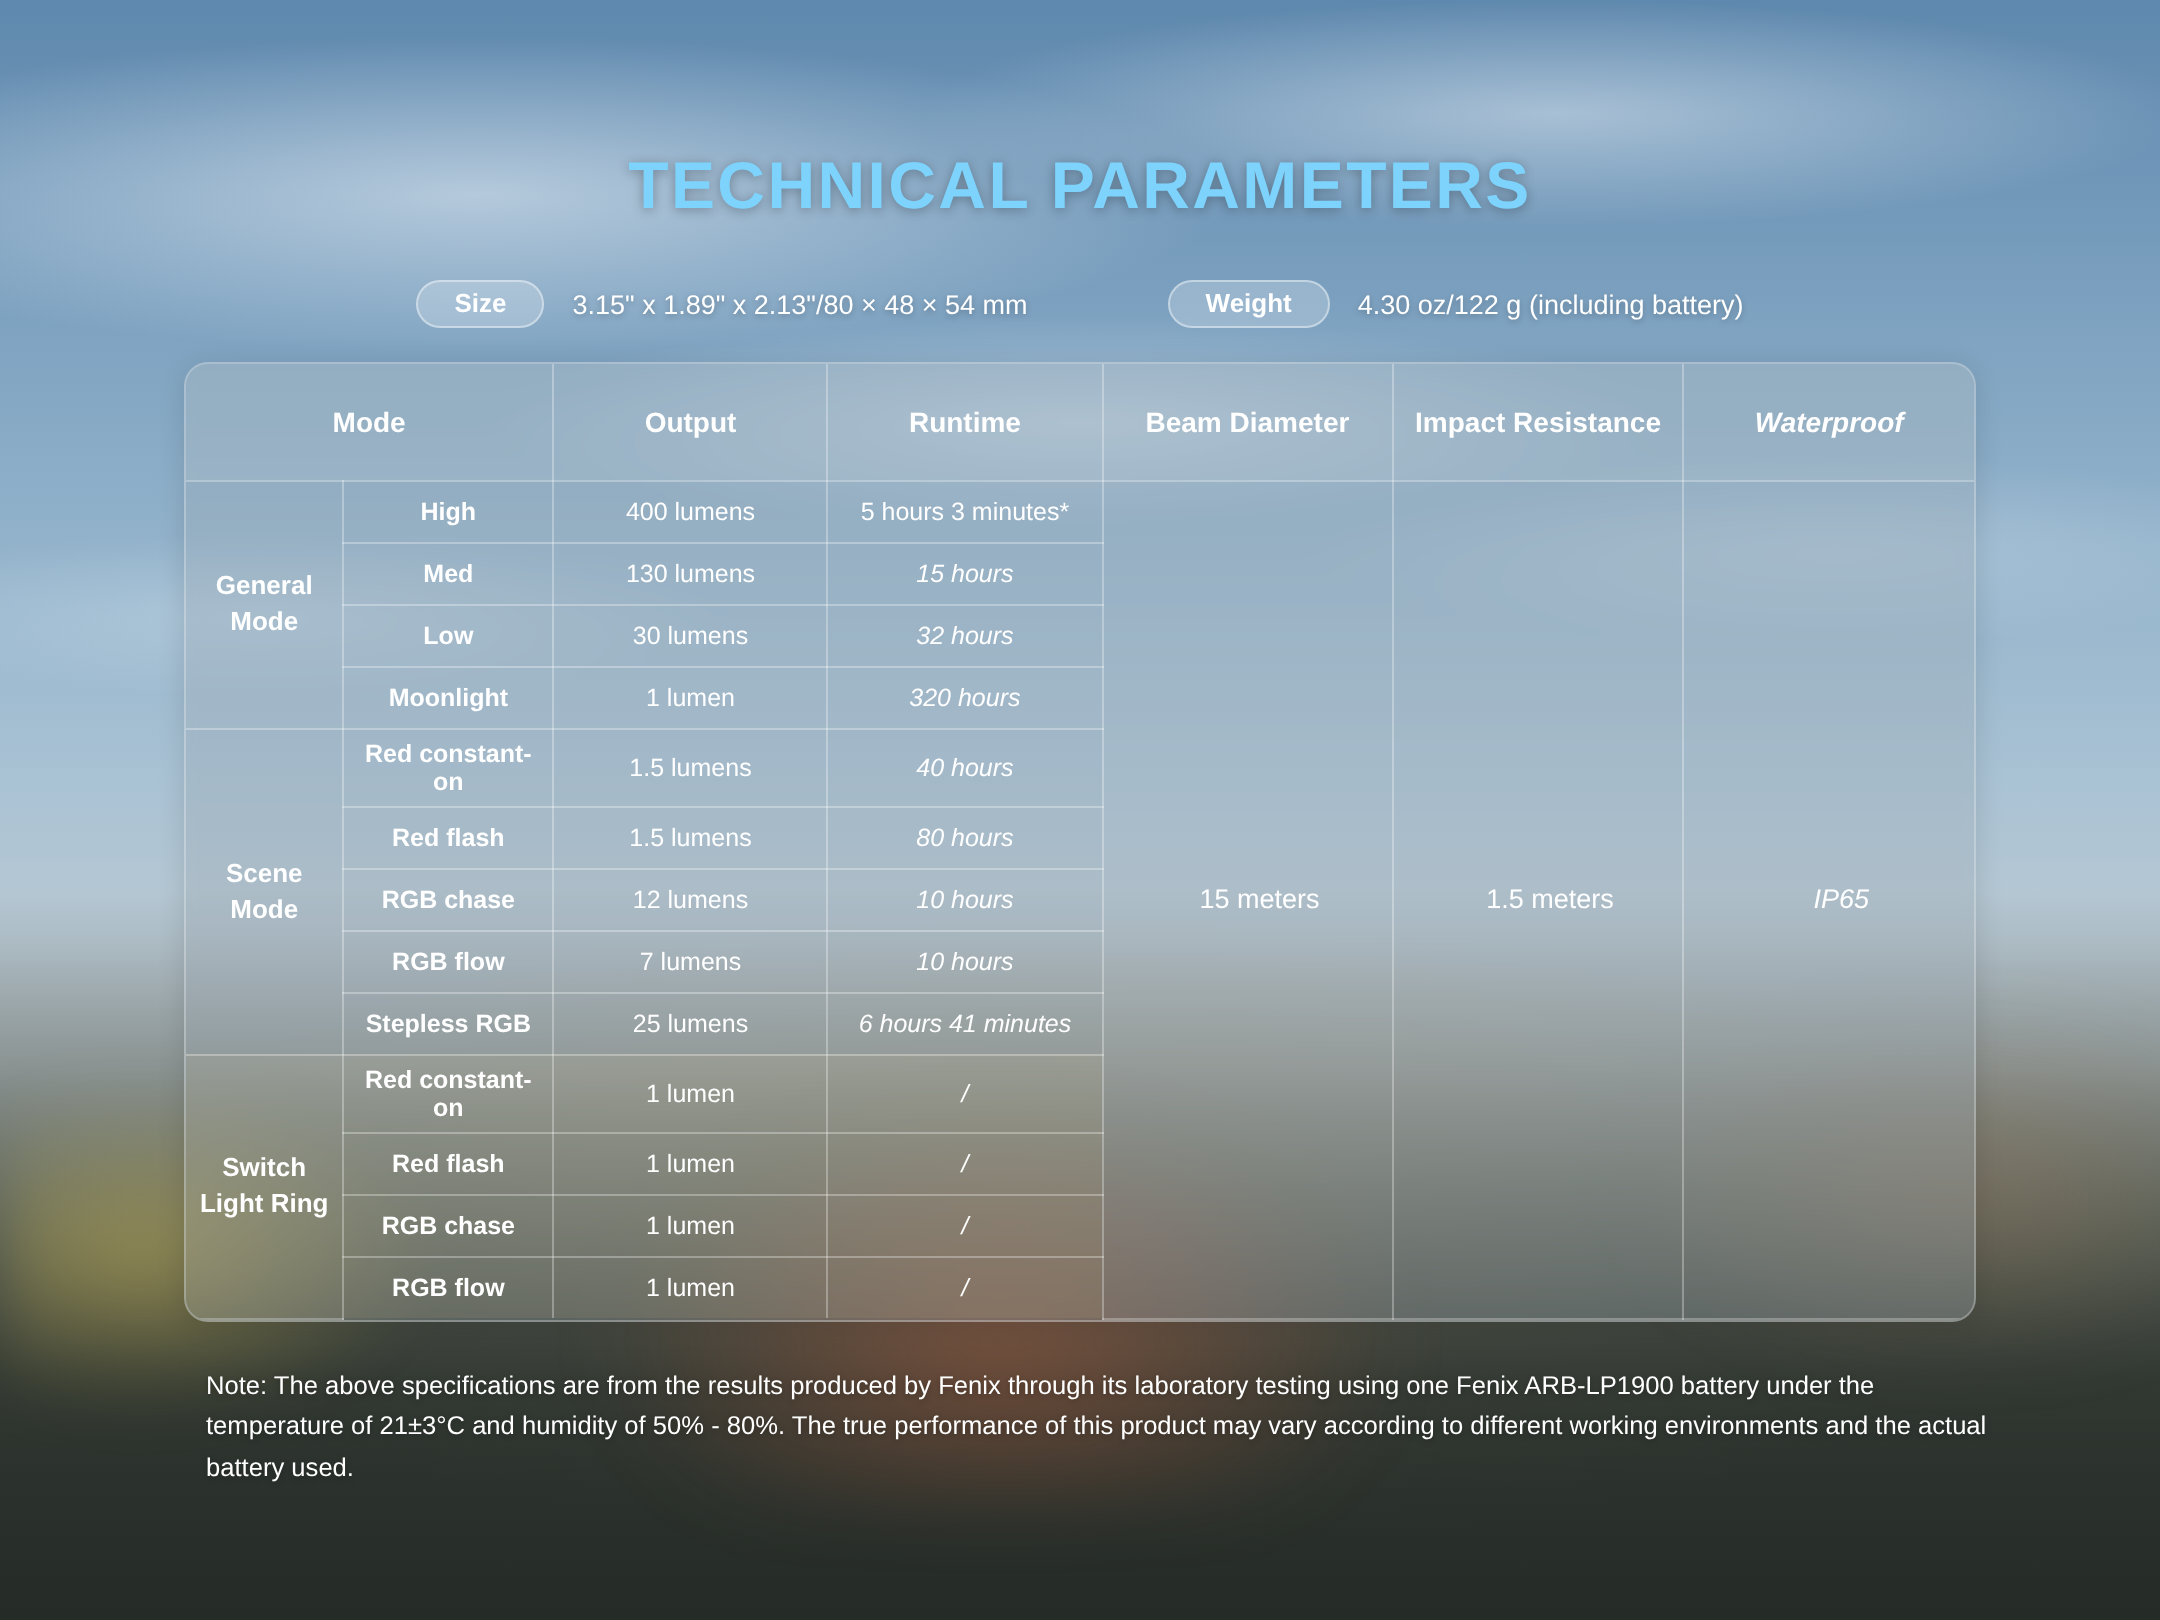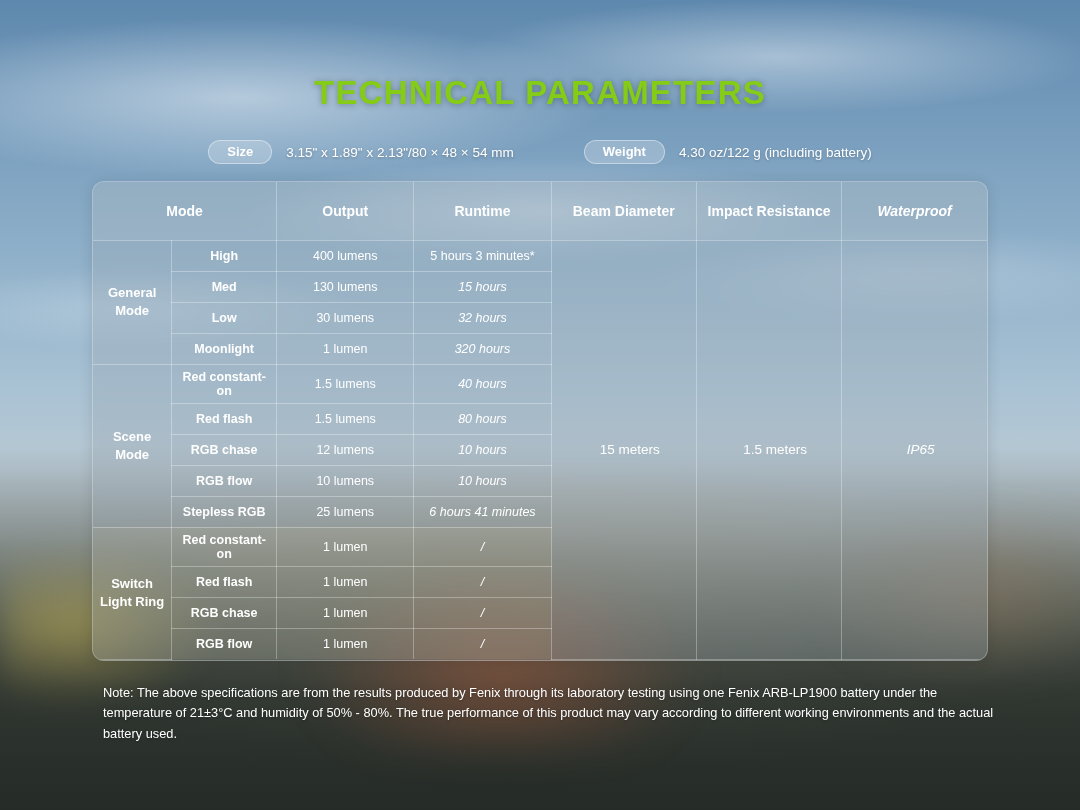--- a/index.html
+++ b/index.html
@@ -66,21 +66,21 @@
     width: 300px; height: 190px;
     background: radial-gradient(ellipse at 60% 50%, rgba(150,120,90,0.40) 0%, rgba(150,120,90,0) 68%);
     filter: blur(16px);
   }
 
   
   .title {
     position: absolute;
     top: 74px; left: 0; right: 0;
     text-align: center;
-    color: #84cc16;
+    color: #7dd3fc;
     font-size: 33px;
     font-weight: bold;
     letter-spacing: 1.2px;
     text-shadow: 0 1px 6px rgba(0,0,0,0.30);
   }
 
   
   .specs {
     position: absolute;
     top: 140px; left: 0; right: 0;
@@ -265,21 +265,21 @@
         <td class="val">1.5 lumens</td>
         <td class="val">80 hours</td>
       </tr>
       <tr class="band-scene">
         <td class="sub">RGB chase</td>
         <td class="val">12 lumens</td>
         <td class="val">10 hours</td>
       </tr>
       <tr class="band-scene">
         <td class="sub">RGB flow</td>
-        <td class="val">10 lumens</td>
+        <td class="val">7 lumens</td>
         <td class="val">10 hours</td>
       </tr>
       <tr class="band-scene">
         <td class="sub">Stepless RGB</td>
         <td class="val">25 lumens</td>
         <td class="val">6 hours 41 minutes</td>
       </tr>
 
       <tr class="band-switch">
         <td class="group col-mode" rowspan="4">Switch Light Ring</td>

